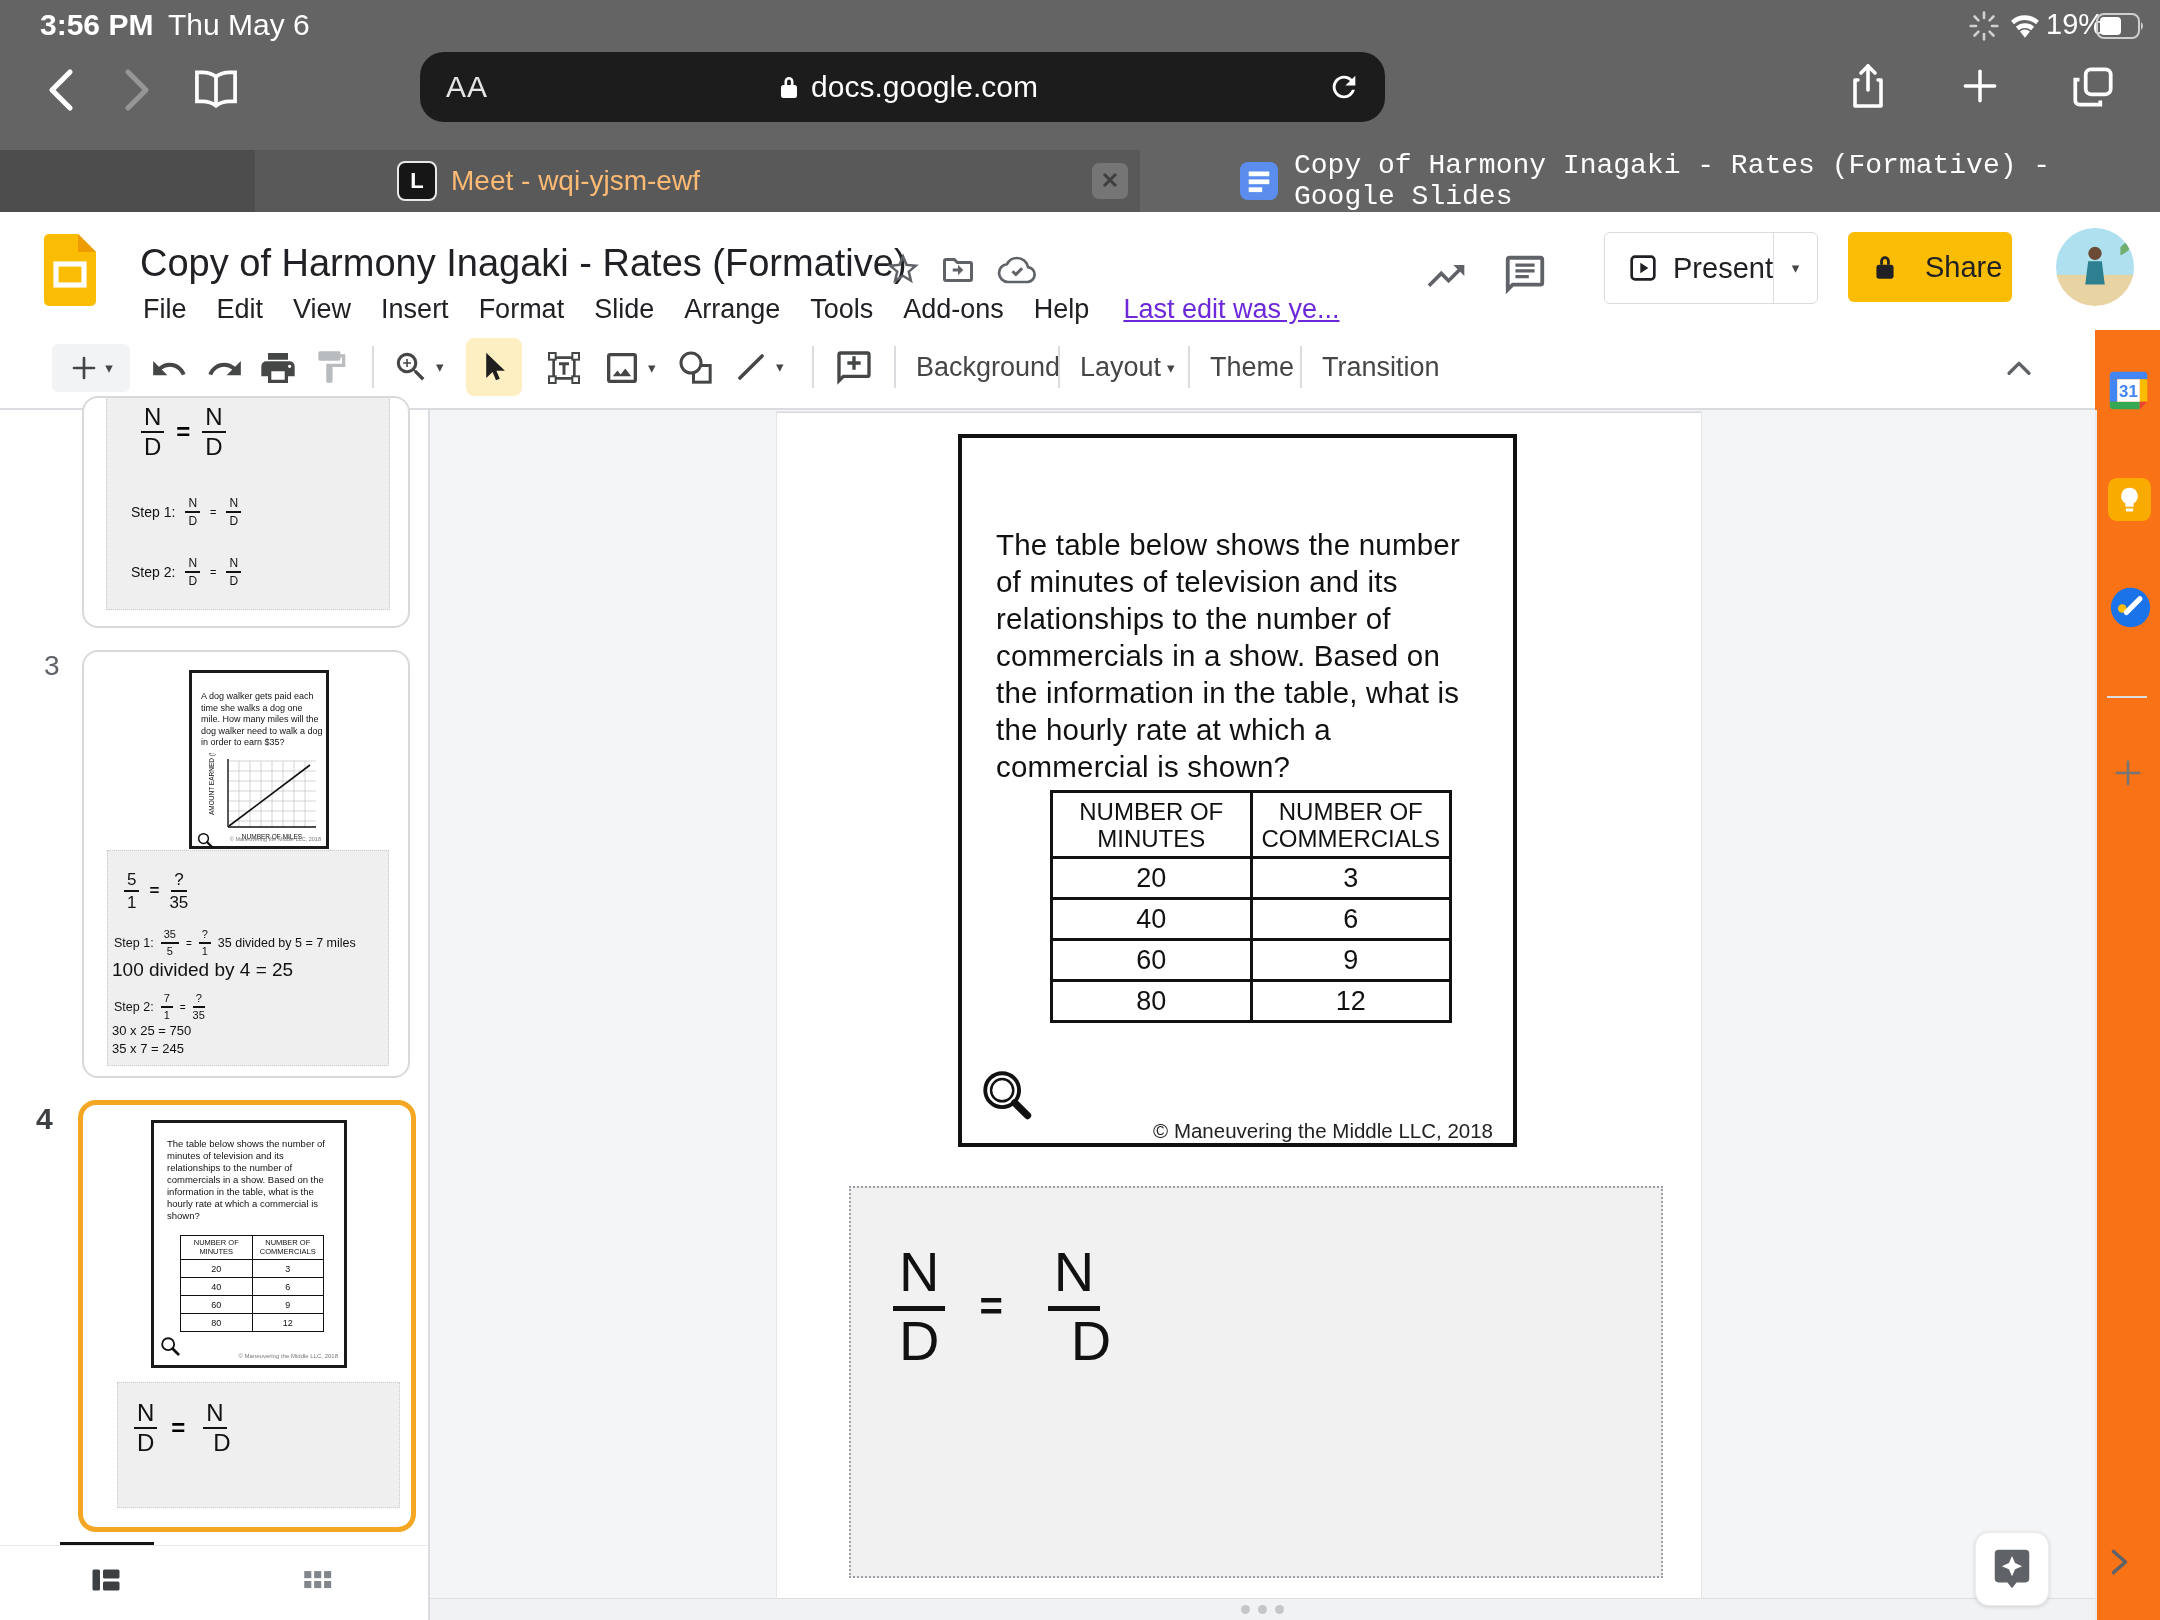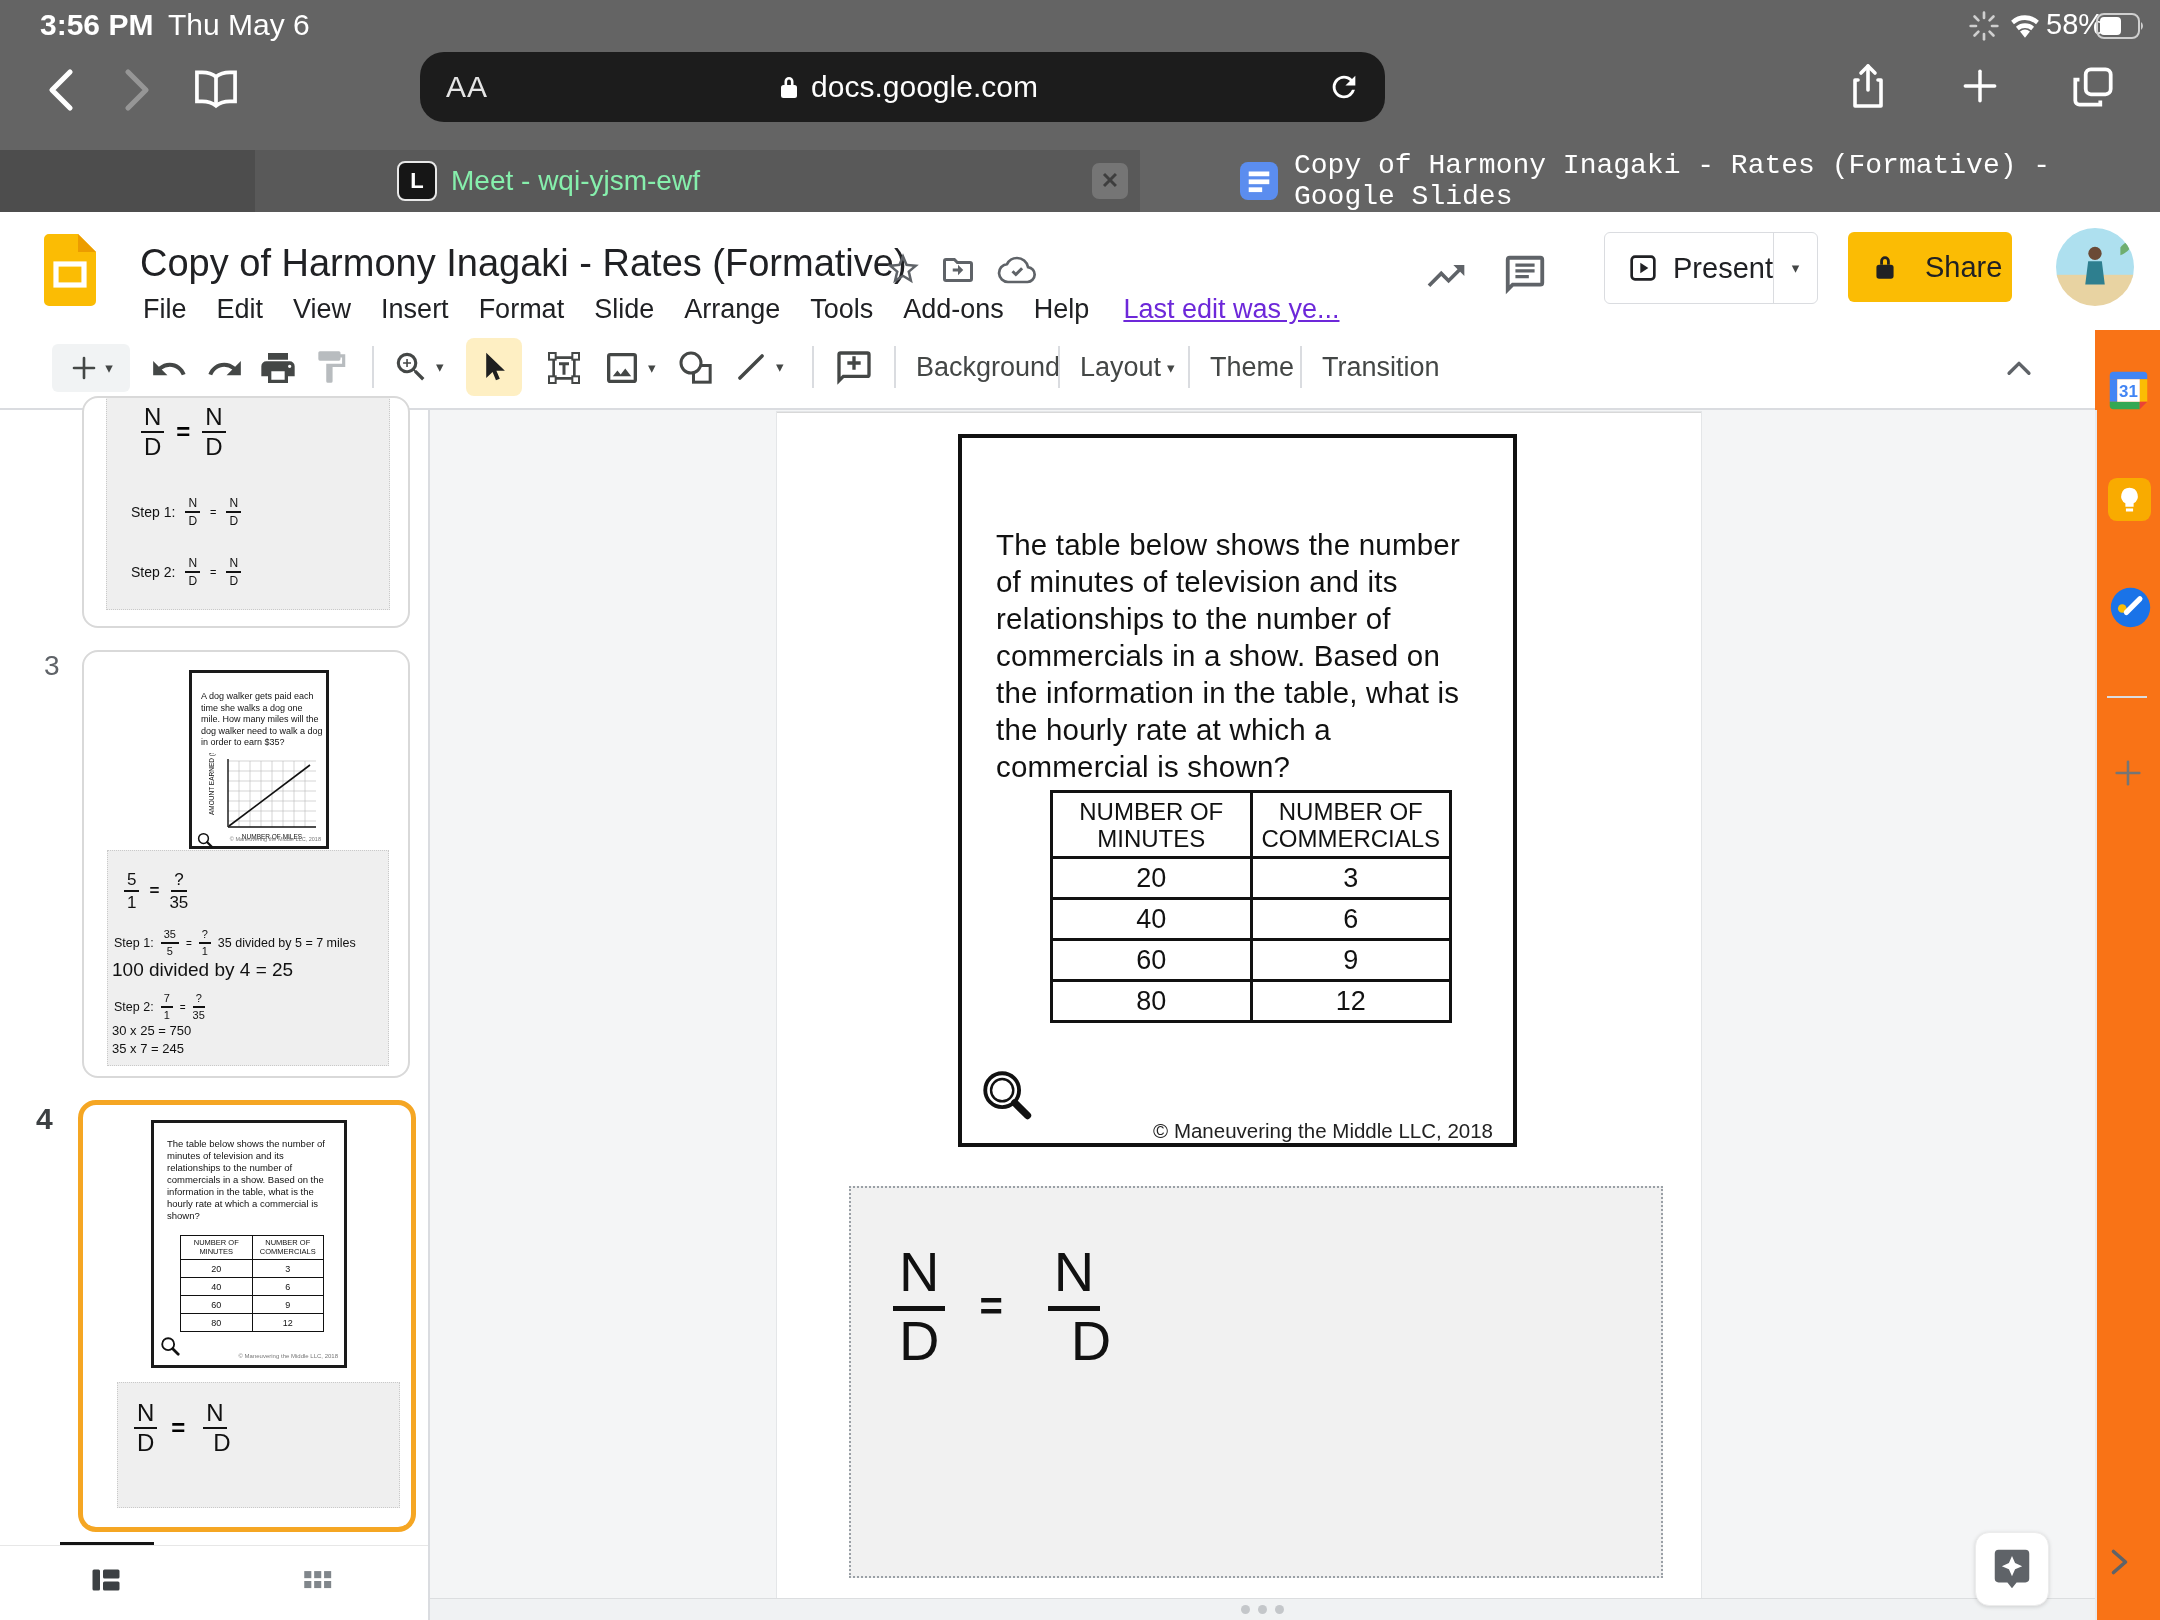--- a/index.html
+++ b/index.html
@@ -12,21 +12,21 @@
   .chrome{left:0;top:0;width:2160px;height:150px;background:#646464;}
   .statustext{color:#fff;font-size:30px;font-weight:600;}
   .statusdate{color:#fff;font-size:30px;font-weight:400;}
   .urlpill{left:420px;top:52px;width:965px;height:70px;background:#1c1c1c;border-radius:24px;color:#fff;}
   .urltext{font-size:30px;color:#fdfdfd;}
   .aa{font-size:30px;color:#e5e5e5;letter-spacing:1px;}
   
   .tabstrip{left:0;top:150px;width:2160px;height:62px;background:#4d4d4d;}
   .tab1{left:255px;top:0;width:885px;height:62px;background:#595959;border-right:1px solid #404040;}
   .tab2{left:1140px;top:0;width:1020px;height:62px;background:#646464;font-family:Liberation Mono, monospace;}
-  .tablabel1{color:#86efac;font-size:28px;}
+  .tablabel1{color:#fdba74;font-size:28px;}
   .tablabel2{color:#fff;font-size:28px;font-weight:500;}
   .favL{width:36px;height:36px;border-radius:8px;background:#161616;border:2px solid #e8e8e8;color:#fff;
         font-size:22px;font-weight:600;display:flex;align-items:center;justify-content:center;}
   .closeX{width:36px;height:36px;border-radius:7px;background:#757575;color:#3e3e3e;font-size:22px;font-weight:700;
           display:flex;align-items:center;justify-content:center;}
   
   .appbar{left:0;top:212px;width:2160px;height:196px;background:#fff;border-bottom:2px solid #dadce0;}
   .doctitle{font-size:38px;color:#202124;}
   .menuitem{font-size:27px;color:#202124;}
   .lastedit{font-size:27px;color:#6d28d9;text-decoration:underline;}
@@ -86,21 +86,21 @@
           <line x1="16.2" y1="16.2" x2="19.1" y2="19.1"></line>
         <line x1="4.9" y1="19.1" x2="7.8" y2="16.2"></line>
           <line x1="16.2" y1="7.8" x2="19.1" y2="4.9"></line>
       </svg>
       </span>
     <span class="abs" style="left:2008px;top:8px;">
       <svg width="34" height="34" viewBox="0 0 24 24" fill="#fff">
         <path d="M12 21l-3.5-4.4a5.6 5.6 0 0 1 7 0L12 21zM5.6 13.2a9.8 9.8 0 0 1 12.8 0l-2 2.5a6.7 6.7 0 0 0-8.8 0l-2-2.5zM2.2 9a14.5 14.5 0 0 1 19.6 0l-2 2.5a11.4 11.4 0 0 0-15.6 0l-2-2.5z"></path>
       </svg>
       </span>
-    <span class="abs statusdate" style="left:2046px;top:8px;font-size:29px;">58%</span>
+    <span class="abs statusdate" style="left:2046px;top:8px;font-size:29px;">19%</span>
     <span class="abs" style="left:2096px;top:13px;">
       <svg width="50" height="26" viewBox="0 0 50 26">
         <rect x="1" y="1" width="42" height="24" rx="7" fill="none" stroke="#cfcfcf" stroke-width="2"></rect>
         <rect x="4" y="4" width="21" height="18" rx="4" fill="#fff"></rect>
         <path d="M45 9v8a5 5 0 0 0 0-8z" fill="#cfcfcf"></path>
       </svg>
       </span>
 
     <span class="abs" style="left:44px;top:66px;">
       <svg width="36" height="48" viewBox="0 0 18 24" fill="none" stroke="#fff" stroke-width="2.6" stroke-linecap="round" stroke-linejoin="round">

